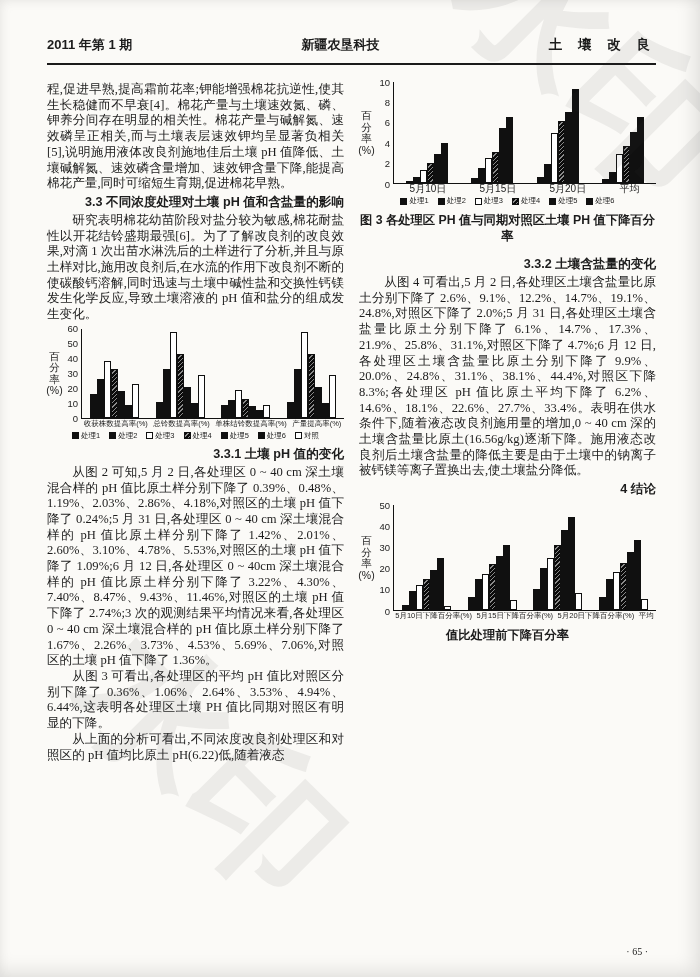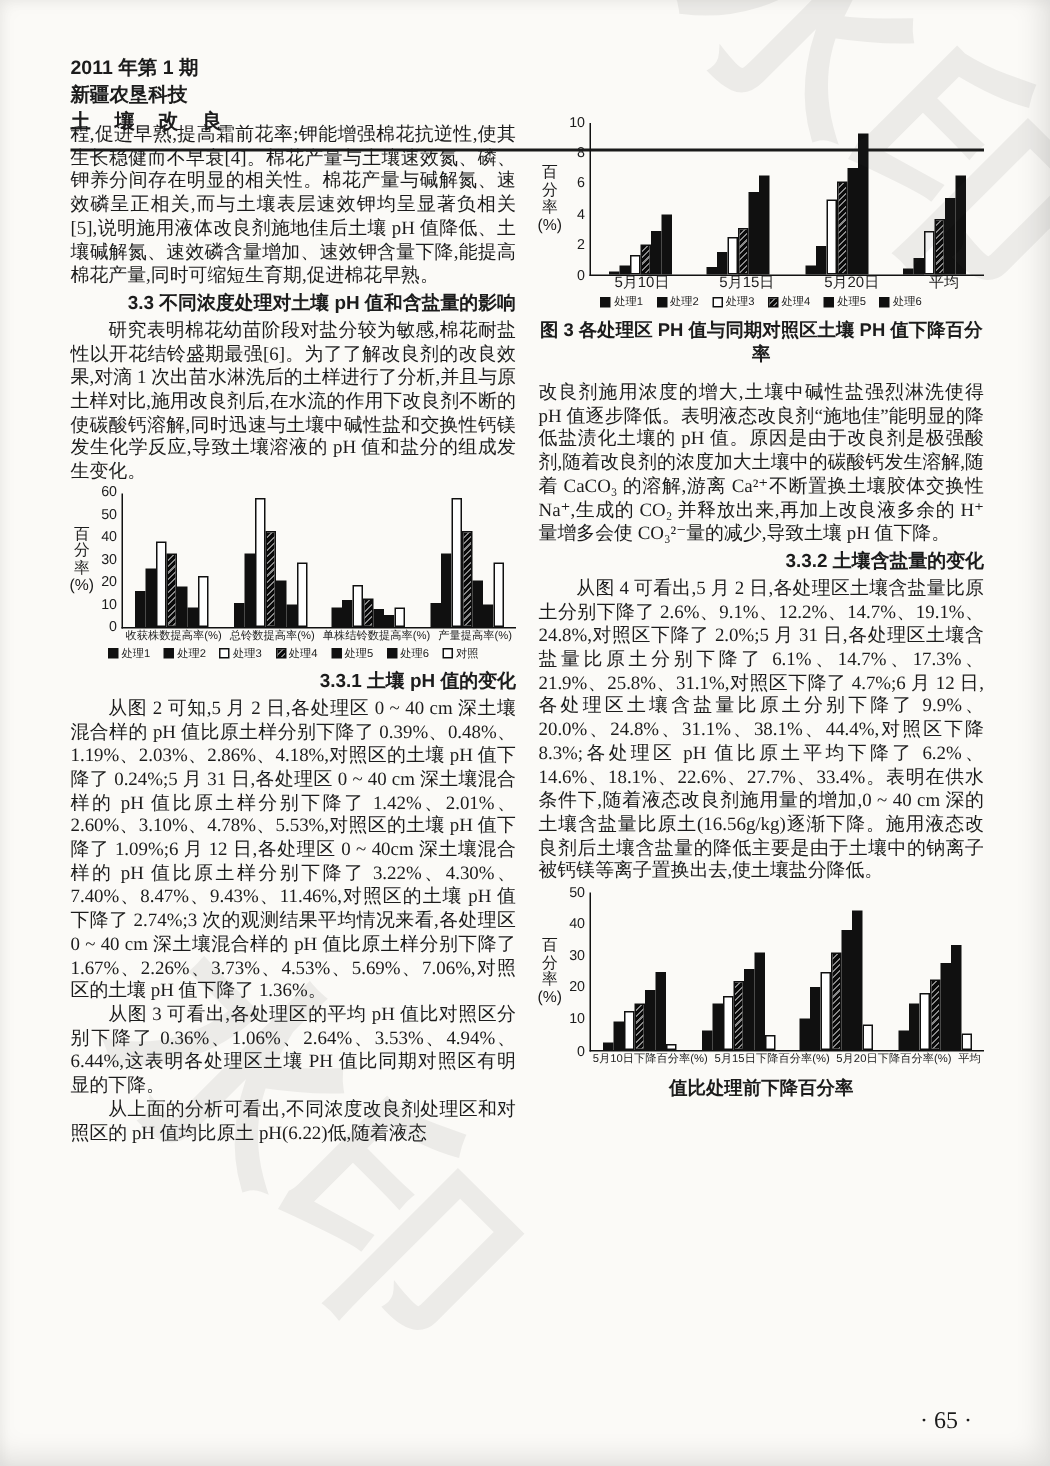--- a/index.html
+++ b/index.html
@@ -14,21 +14,20 @@
     position:absolute;font-family:"Liberation Sans",sans-serif;font-weight:bold;
     color:rgba(60,60,60,0.08);pointer-events:none;z-index:5;white-space:nowrap;
   }
   .wm-top{top:-35px;right:-40px;font-size:150px;transform:rotate(45deg);}
   .wm-bottom{bottom:110px;left:60px;font-size:150px;transform:rotate(45deg);}
   .header{
     position:absolute;top:36px;left:47px;right:44px;
     display:flex;justify-content:space-between;align-items:baseline;
     border-bottom:2.5px solid #1a1a1a;padding-bottom:9px;
     font-family:"Liberation Sans","DejaVu Sans",sans-serif;
-    flex-direction:column;
   }
   .header .hl{font-size:13px;font-weight:bold;}
   .header .hc{font-size:13px;font-weight:bold;}
   .header .hr{font-size:13.5px;font-weight:bold;letter-spacing:6px;}
   .content{
     position:absolute;top:82px;left:47px;right:44px;bottom:40px;
     display:flex;gap:15px;z-index:2;
   }
   .col{width:297px;}
   p.body{
@@ -72,21 +71,21 @@
     display:flex;justify-content:center;flex-wrap:nowrap;gap:9px;
     font-size:7.5px;margin-top:2px;font-family:"Liberation Sans",sans-serif;
   }
   .lg-item{display:inline-flex;align-items:center;gap:2px;white-space:nowrap;}
   .lg-sq{width:7px;height:7px;display:inline-block;}
   .caption{
     text-align:center;font-family:"Liberation Sans","DejaVu Sans",sans-serif;
     font-weight:bold;font-size:12.3px;line-height:16px;margin-top:6px;
   }
   .footer{
-    position:absolute;bottom:20px;right:52px;font-size:16px;z-index:2;
+    position:absolute;bottom:20px;right:52px;font-size:10px;z-index:2;
     font-family:"Liberation Serif",serif;
   }
   .spacer6{height:6px;}
 </style>
 </head>
 <body>
 
 <div class="watermark wm-top">水印</div>
 <div class="watermark wm-bottom">水印</div>
 
@@ -287,23 +286,23 @@
             <span class="lg-sq bar-black"></span>
             <span>处理6</span>
           </span>
         </div>
       <div class="caption">
           <div>图 3  各处理区 PH 值与同期对照区土壤 PH 值下降百分率</div>
         </div>
     </div>
 
     <div class="spacer6"></div>
-    <p class="body">改良剂施用浓度的增大,土壤中碱性盐强烈淋洗使得 pH 值逐步降低。表明液态改良剂“施地佳”能明显的降低盐渍化土壤的 pH 值。原因是由于改良剂是极强酸剂,随着改良剂的浓度加大土壤中的碳酸钙发生溶解,随着 CaCO₃ 的溶解,游离 Ca²⁺不断置换土壤胶体交换性 Na⁺,生成的 CO₂ 并释放出来,再加上改良液多余的 H⁺量增多会使 CO₃²⁻量的减少,导致土壤 pH 值下降。</p>
     <div class="sec-head">3.3.2  土壤含盐量的变化</div>
     <p class="body indent">从图 4 可看出,5 月 2 日,各处理区土壤含盐量比原土分别下降了 2.6%、9.1%、12.2%、14.7%、19.1%、24.8%,对照区下降了 2.0%;5 月 31 日,各处理区土壤含盐量比原土分别下降了 6.1%、14.7%、17.3%、21.9%、25.8%、31.1%,对照区下降了 4.7%;6 月 12 日,各处理区土壤含盐量比原土分别下降了 9.9%、20.0%、24.8%、31.1%、38.1%、44.4%,对照区下降 8.3%;各处理区 pH 值比原土平均下降了 6.2%、14.6%、18.1%、22.6%、27.7%、33.4%。表明在供水条件下,随着液态改良剂施用量的增加,0 ~ 40 cm 深的土壤含盐量比原土(16.56g/kg)逐渐下降。施用液态改良剂后土壤含盐量的降低主要是由于土壤中的钠离子被钙镁等离子置换出去,使土壤盐分降低。</p>
+    <div class="sec-head">4  结论</div>
 
     <div class="fig">
       <div class="chart-row" style="height:106px;">
         <div class="ylab">
             <div>百</div>
             <div>分</div>
             <div>率</div>
             <div>(%)</div>
           </div>
         <div class="yticks">

